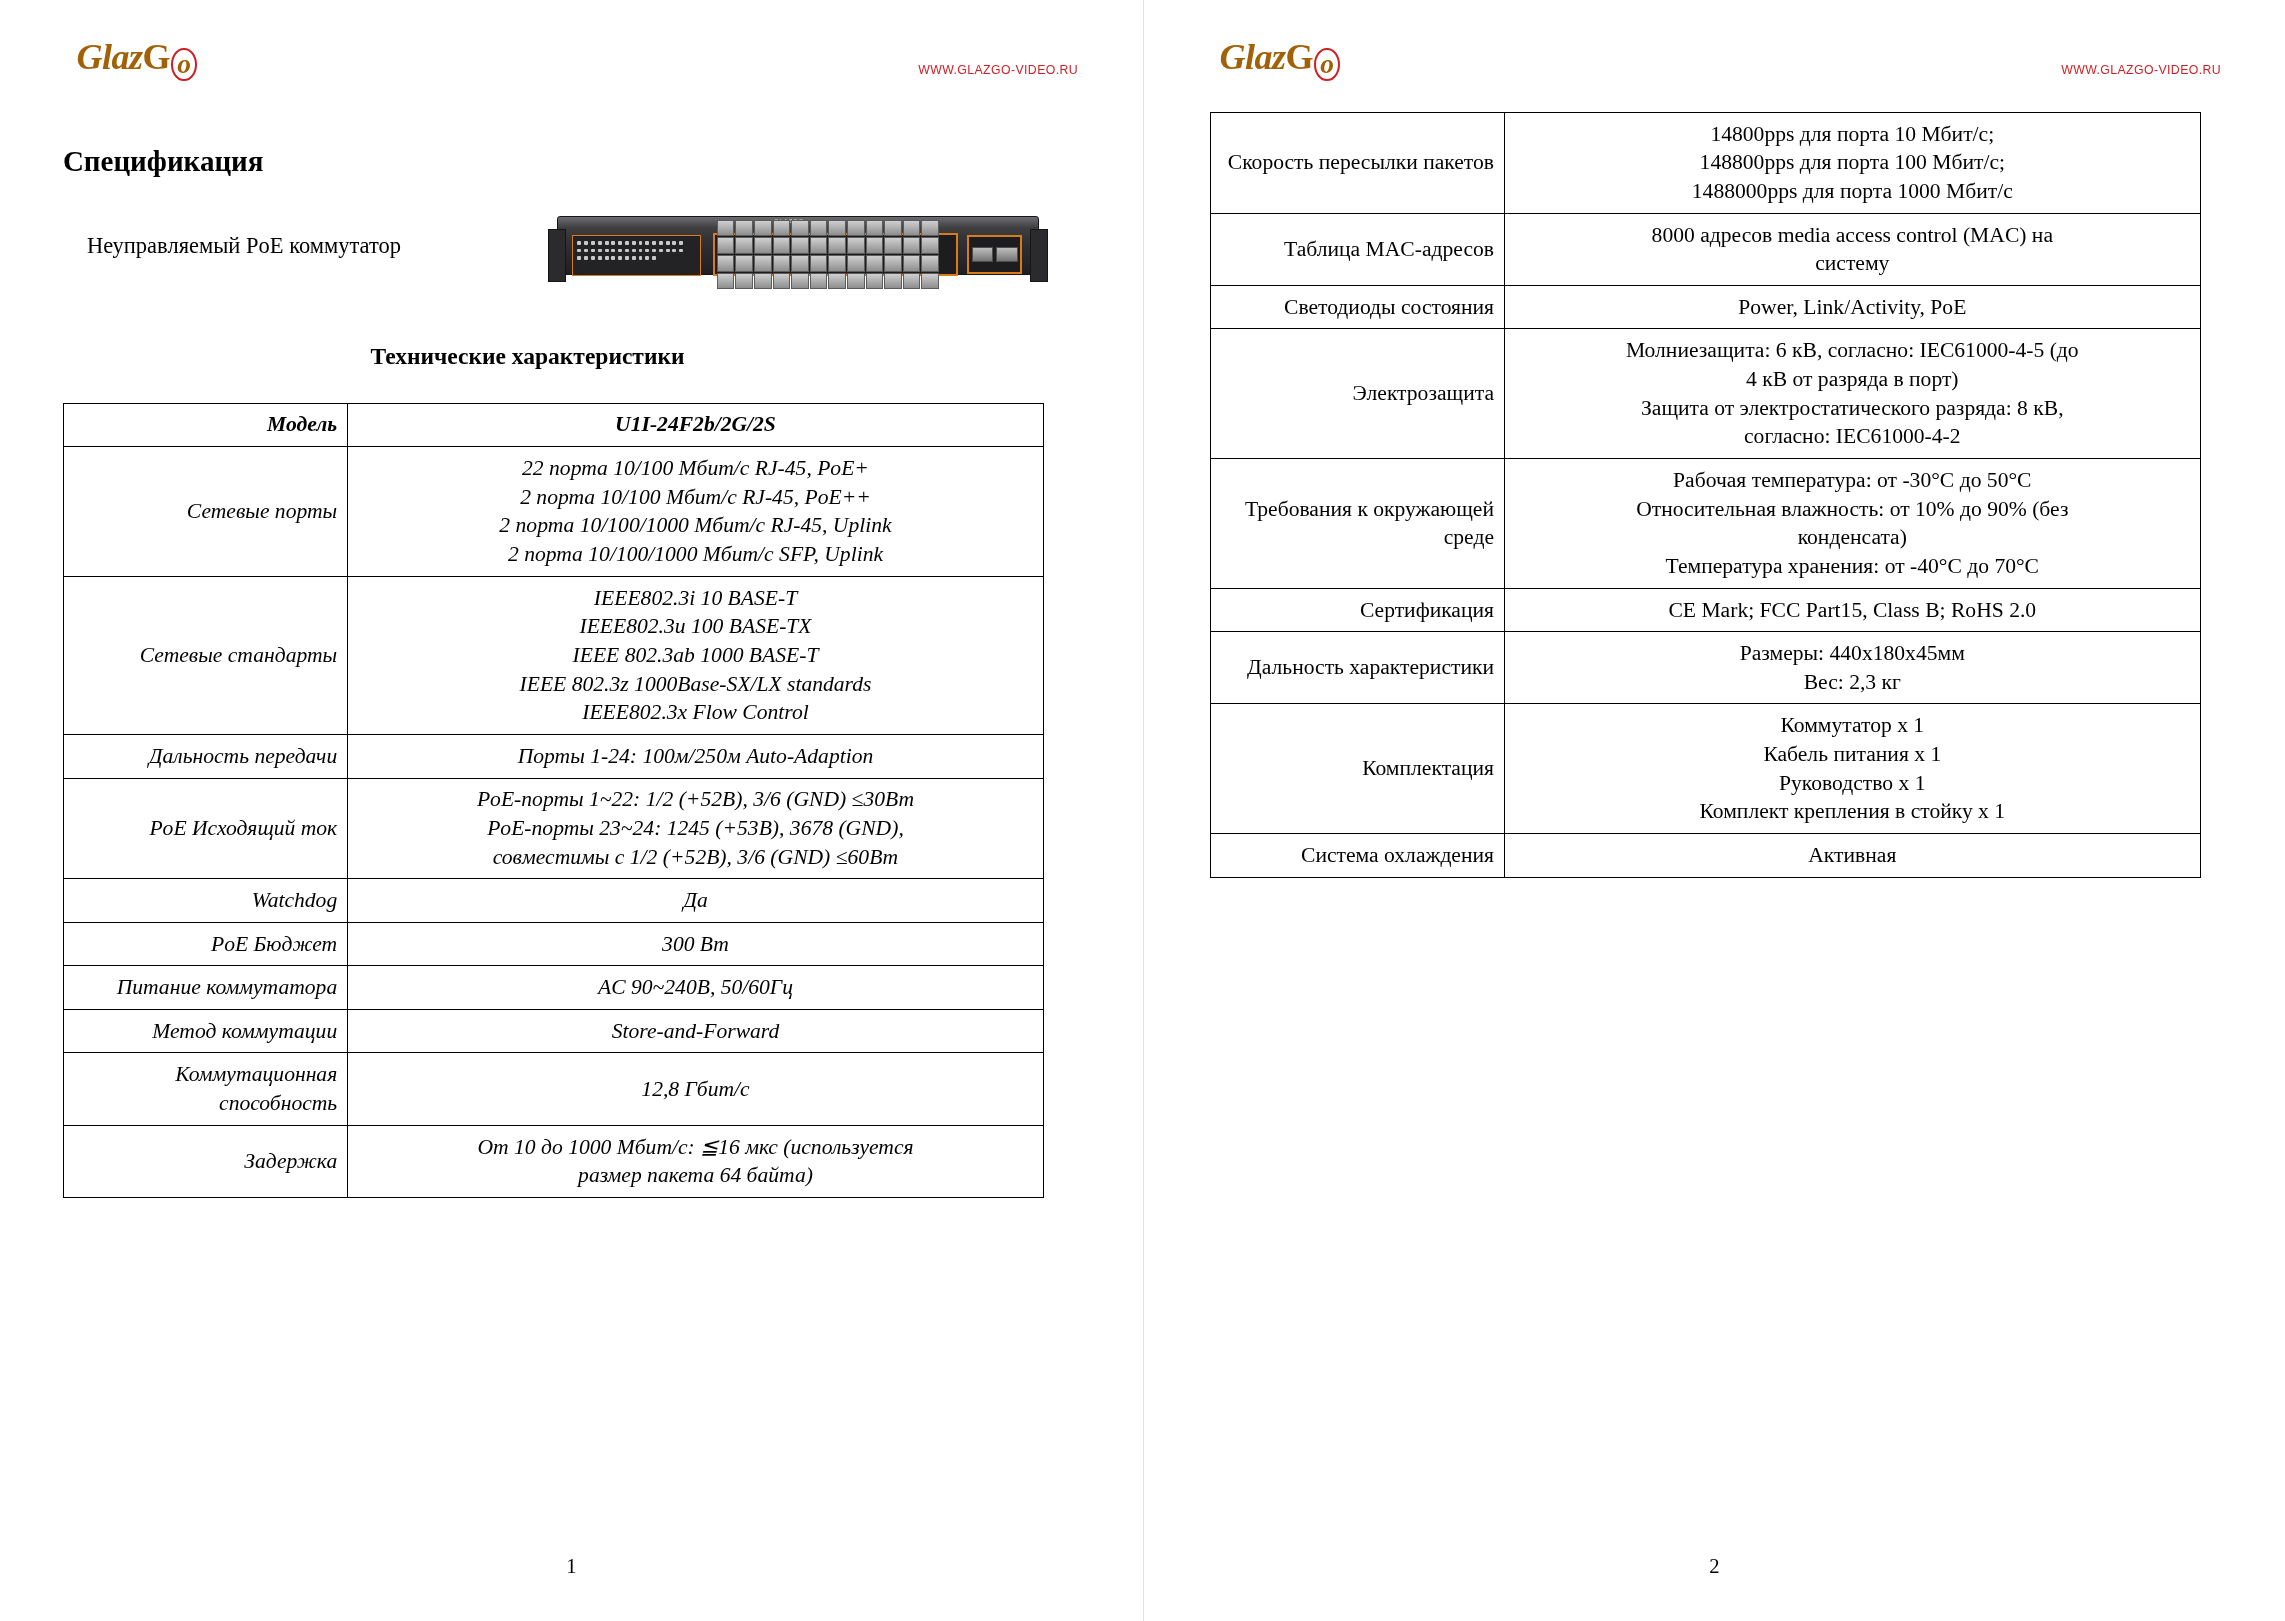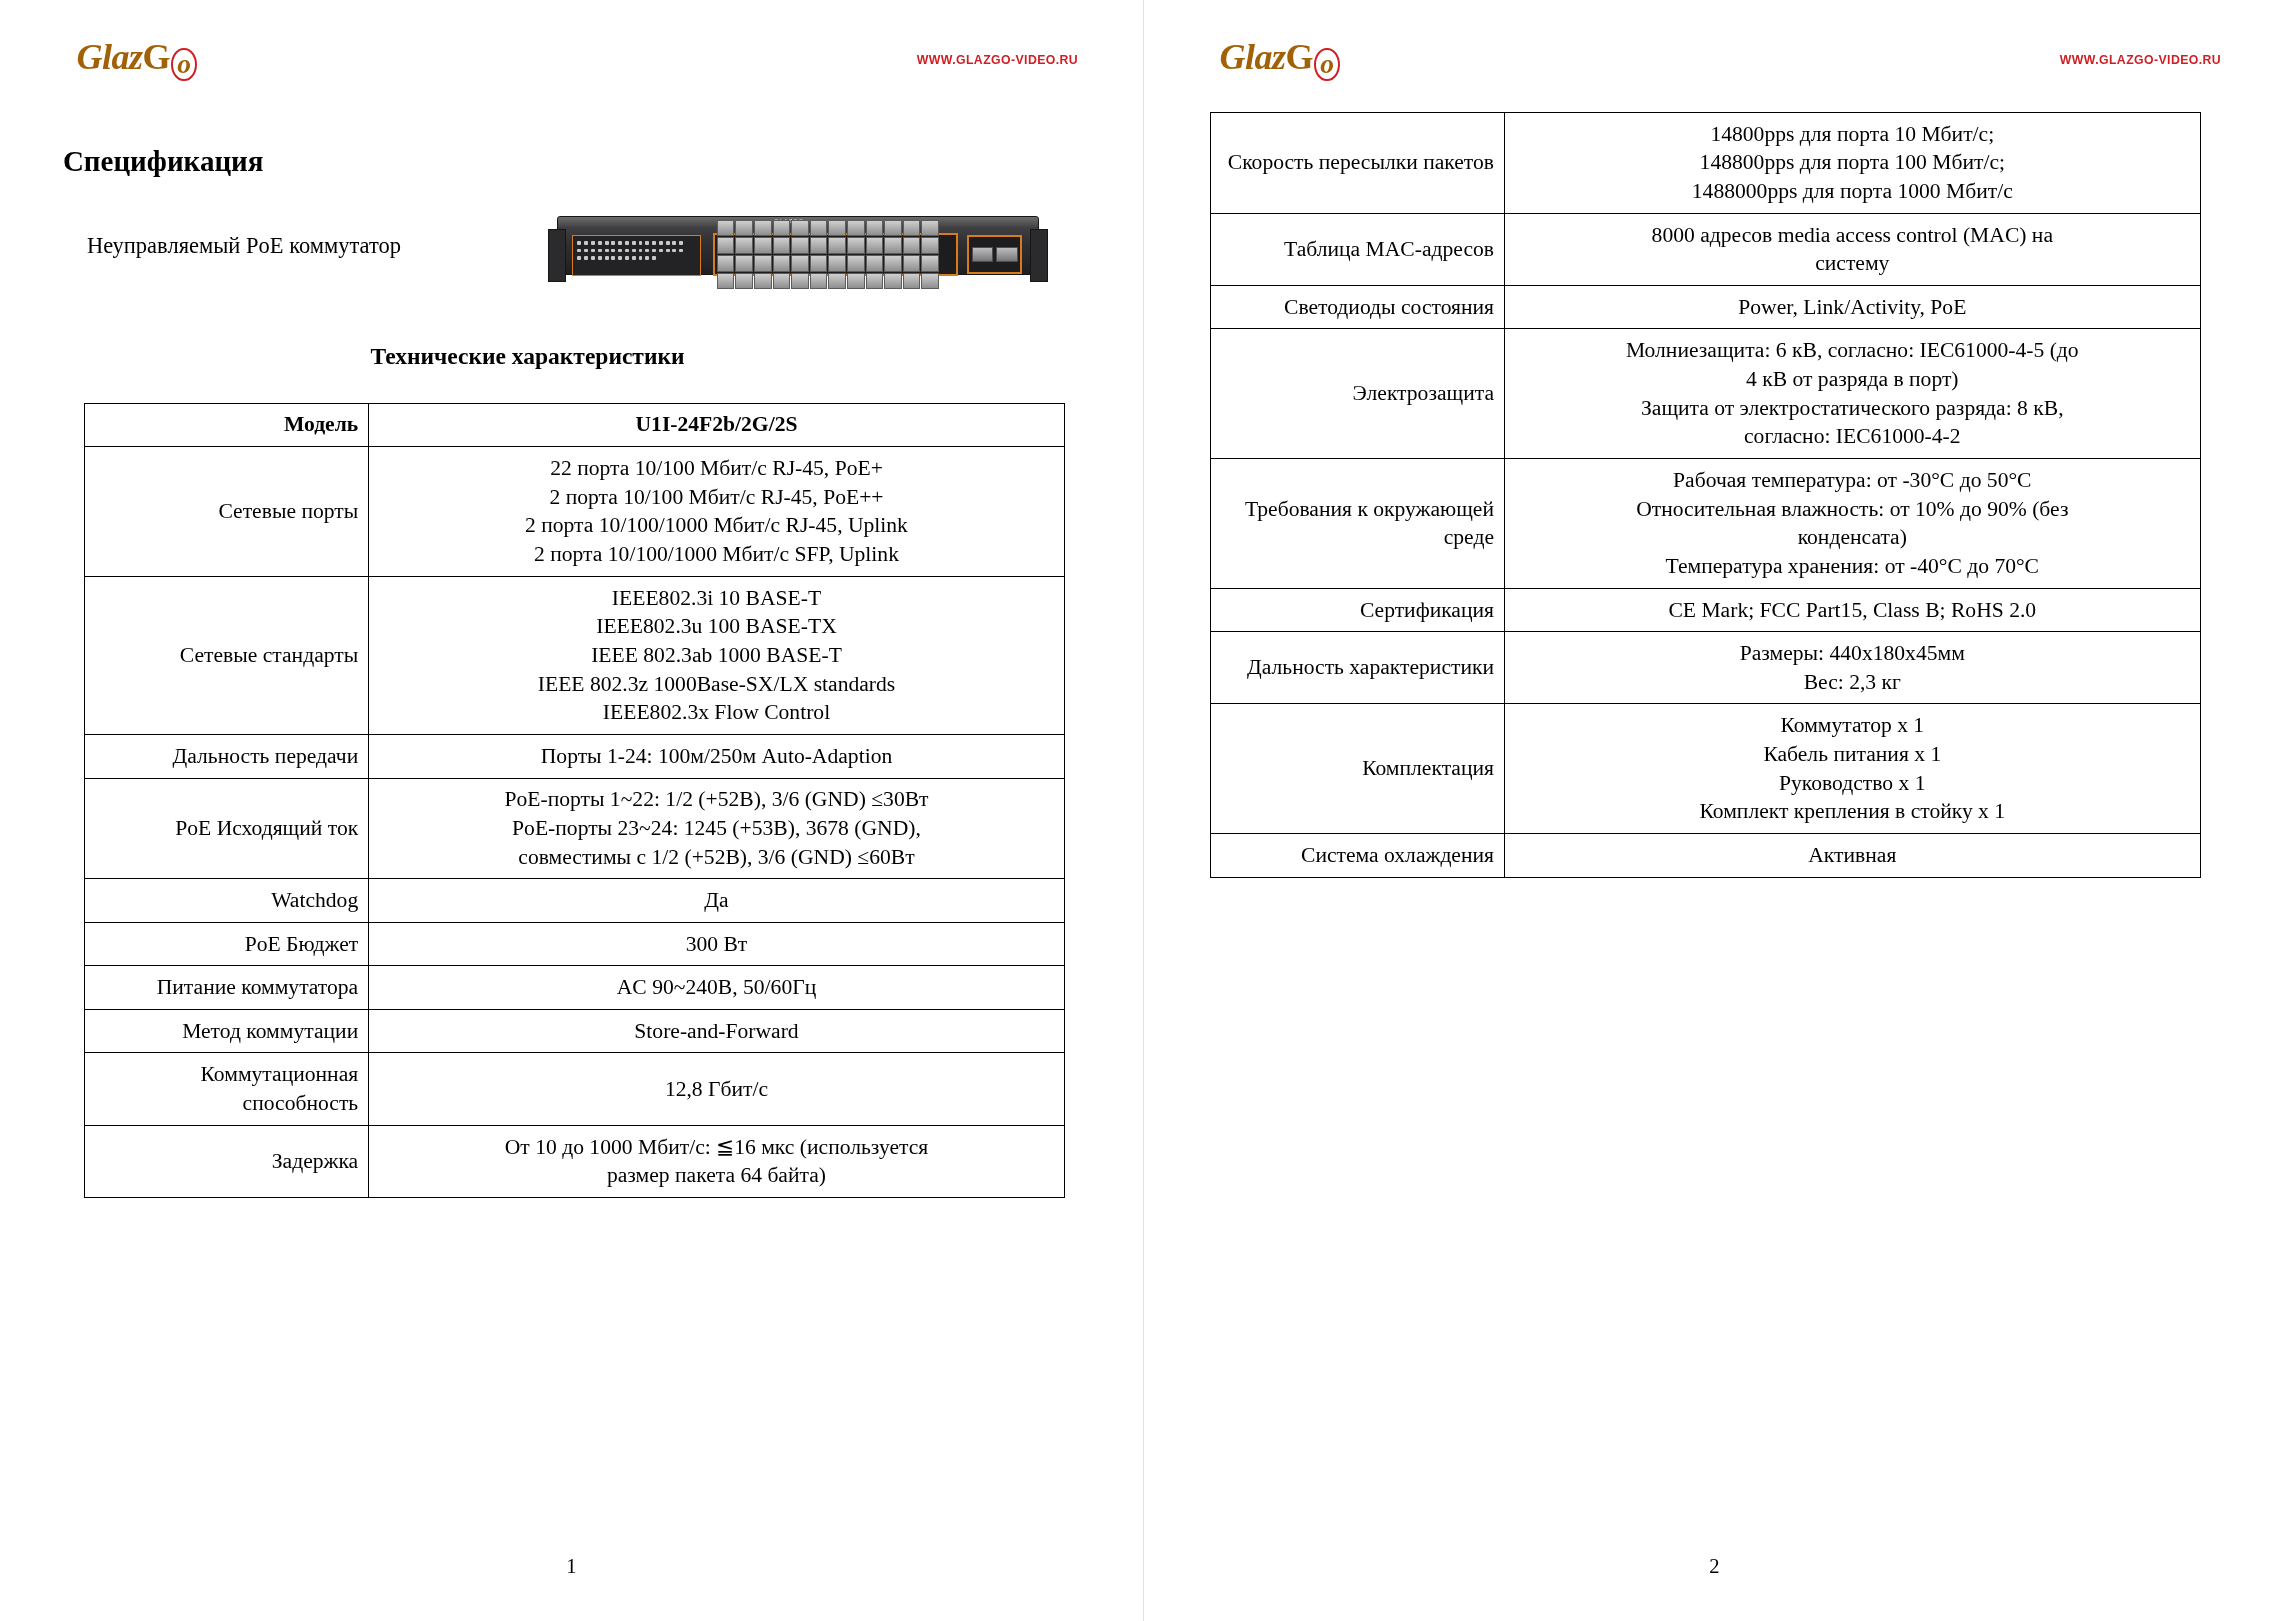--- a/index.html
+++ b/index.html
@@ -65,24 +65,24 @@
     line-height: 29px;
     font-size: 27.4px;
     font-style: italic;
     box-sizing: border-box;
     margin: 0 1px;
     vertical-align: -3.9px;
   }
   .site-url {
     font-family: "Liberation Sans", sans-serif;
     font-size: 12.3px;
-    font-weight: bold;
+    font-weight: normal;
     color: #cf1f24;
     letter-spacing: 0.4px;
-    margin-top: 14px;
+    margin-top: 24px;
     padding-right: 5.9px;
   }
 
   
   .doc-title {
     font-family: "Liberation Serif", serif;
     font-size: 29px;
     font-weight: bold;
     margin: 47px 0 0 0;
     padding-left: 3.9px;
@@ -220,21 +220,22 @@
     text-align: right;
   }
   td.value {
     text-align: center;
   }
   .bold { font-weight: bold; }
   .vline { display: block; }
 
   #table-left {
     width: 980px;
-    margin: 33px 0 0 25px;
+    margin: 33px 0 0 4px;
+    font-style: italic;
   }
   #table-left col.c1 { width: 284px; }
   #table-left col.c2 { width: 696px; }
 
   #table-right {
     width: 990px;
     margin: 13.7px 0 0 7.8px;
   }
   #table-right col.c1 { width: 294px; }
   #table-right col.c2 { width: 696px; }

